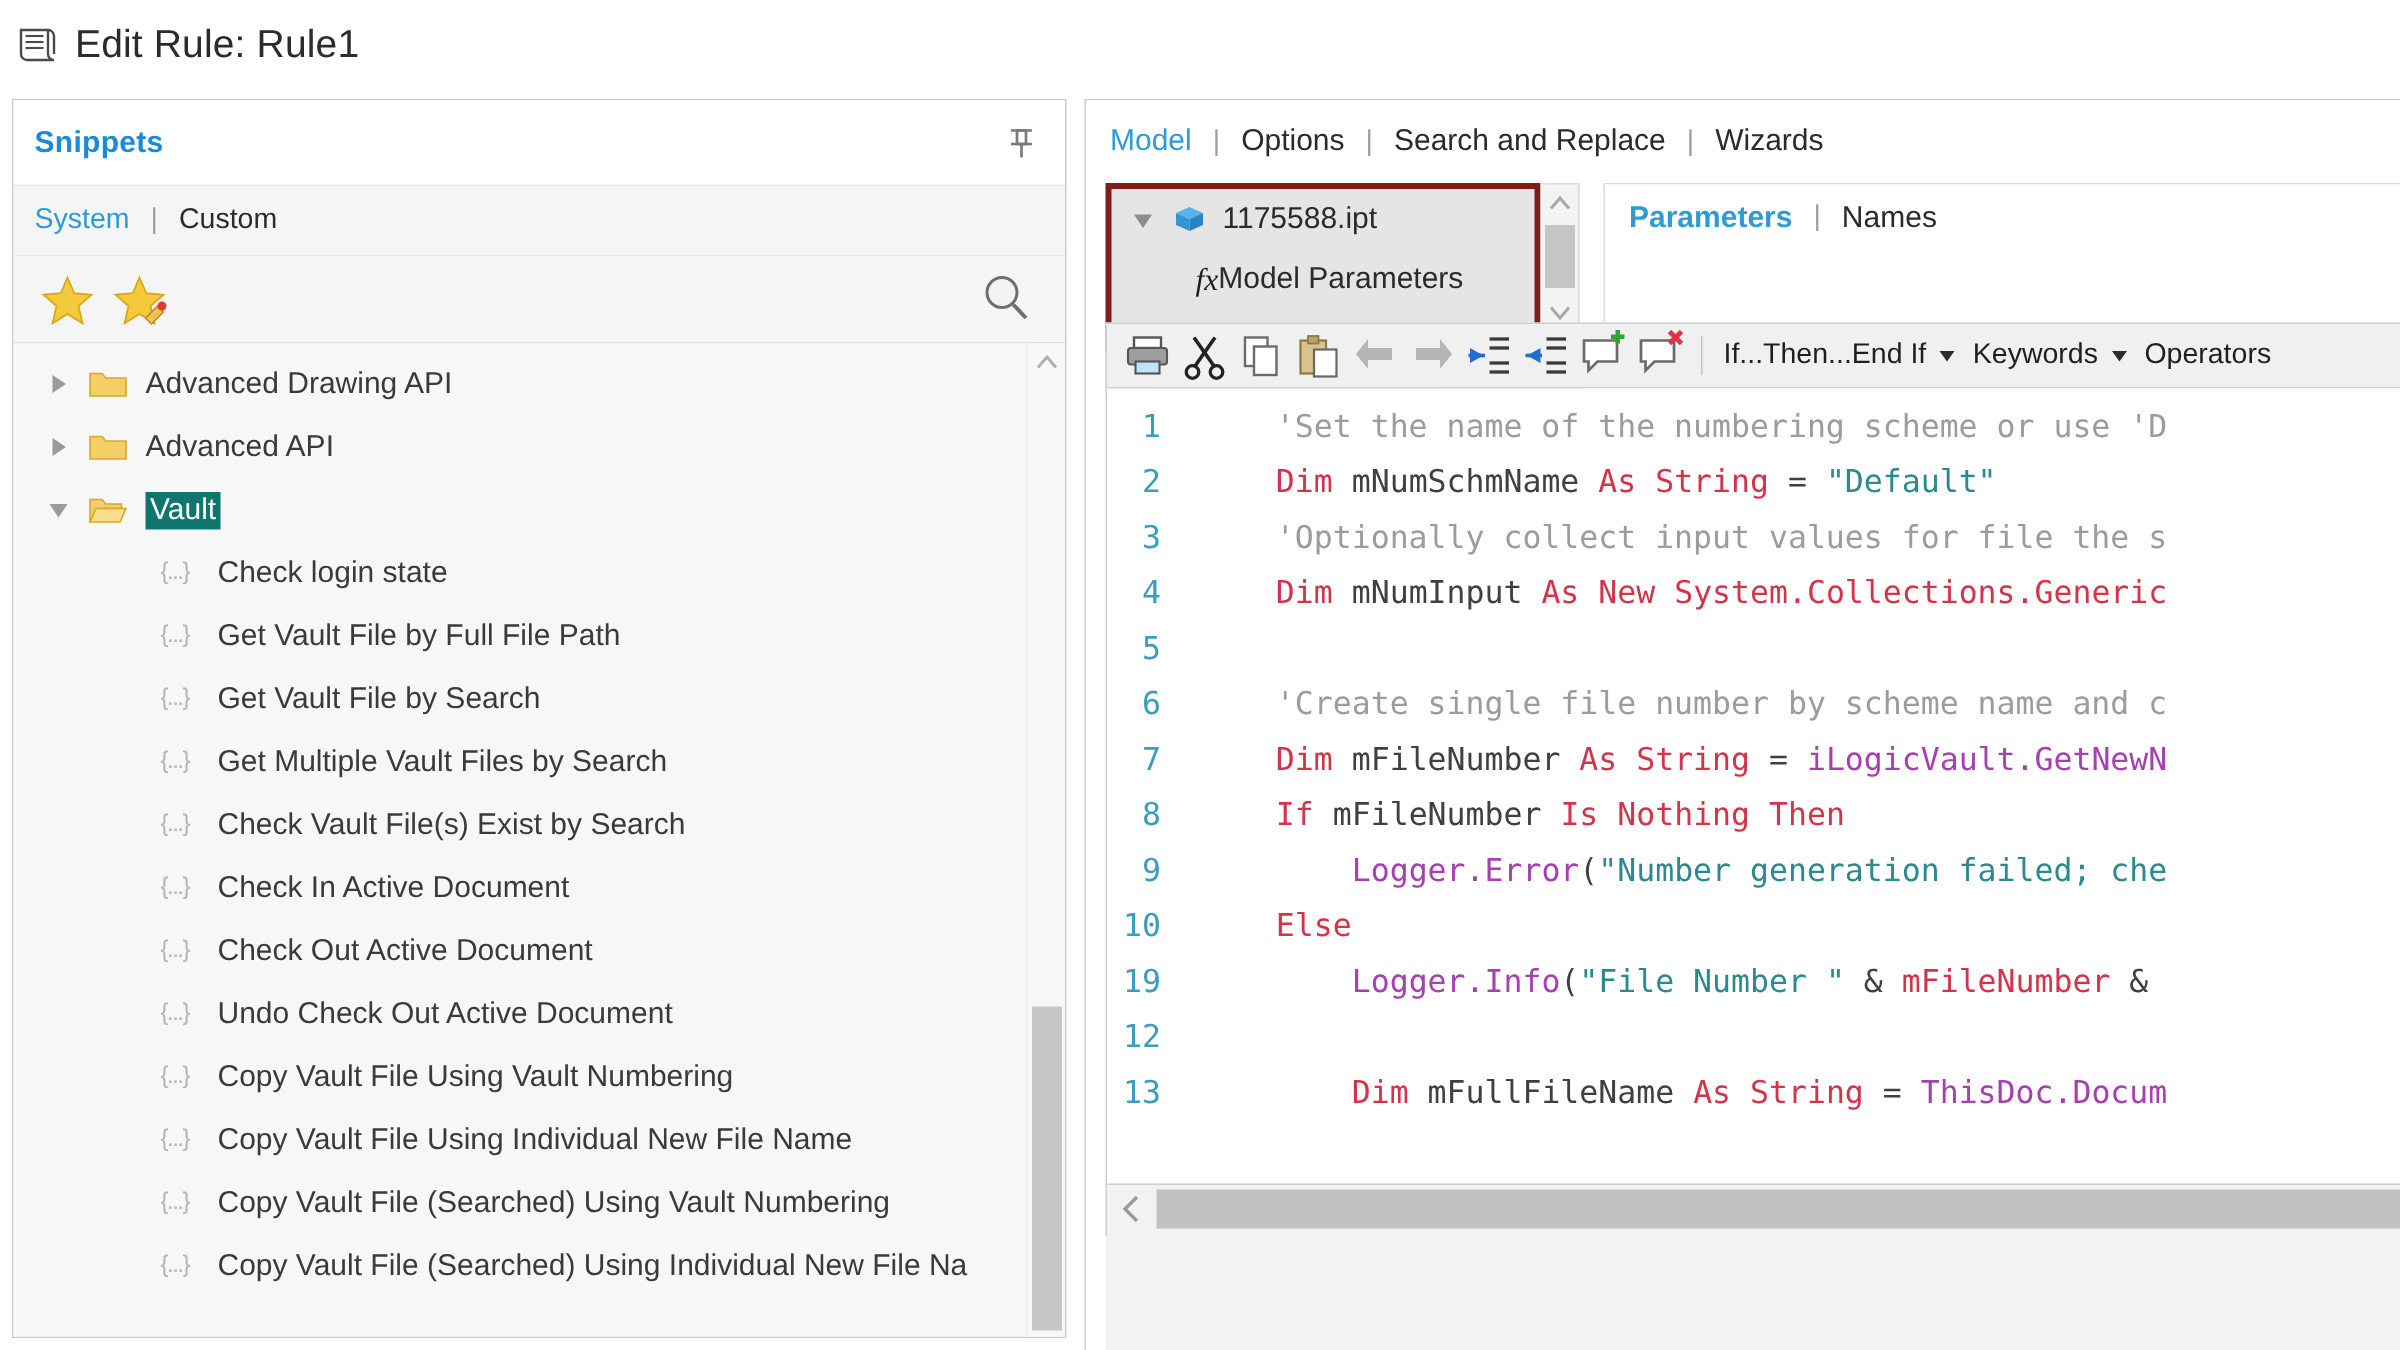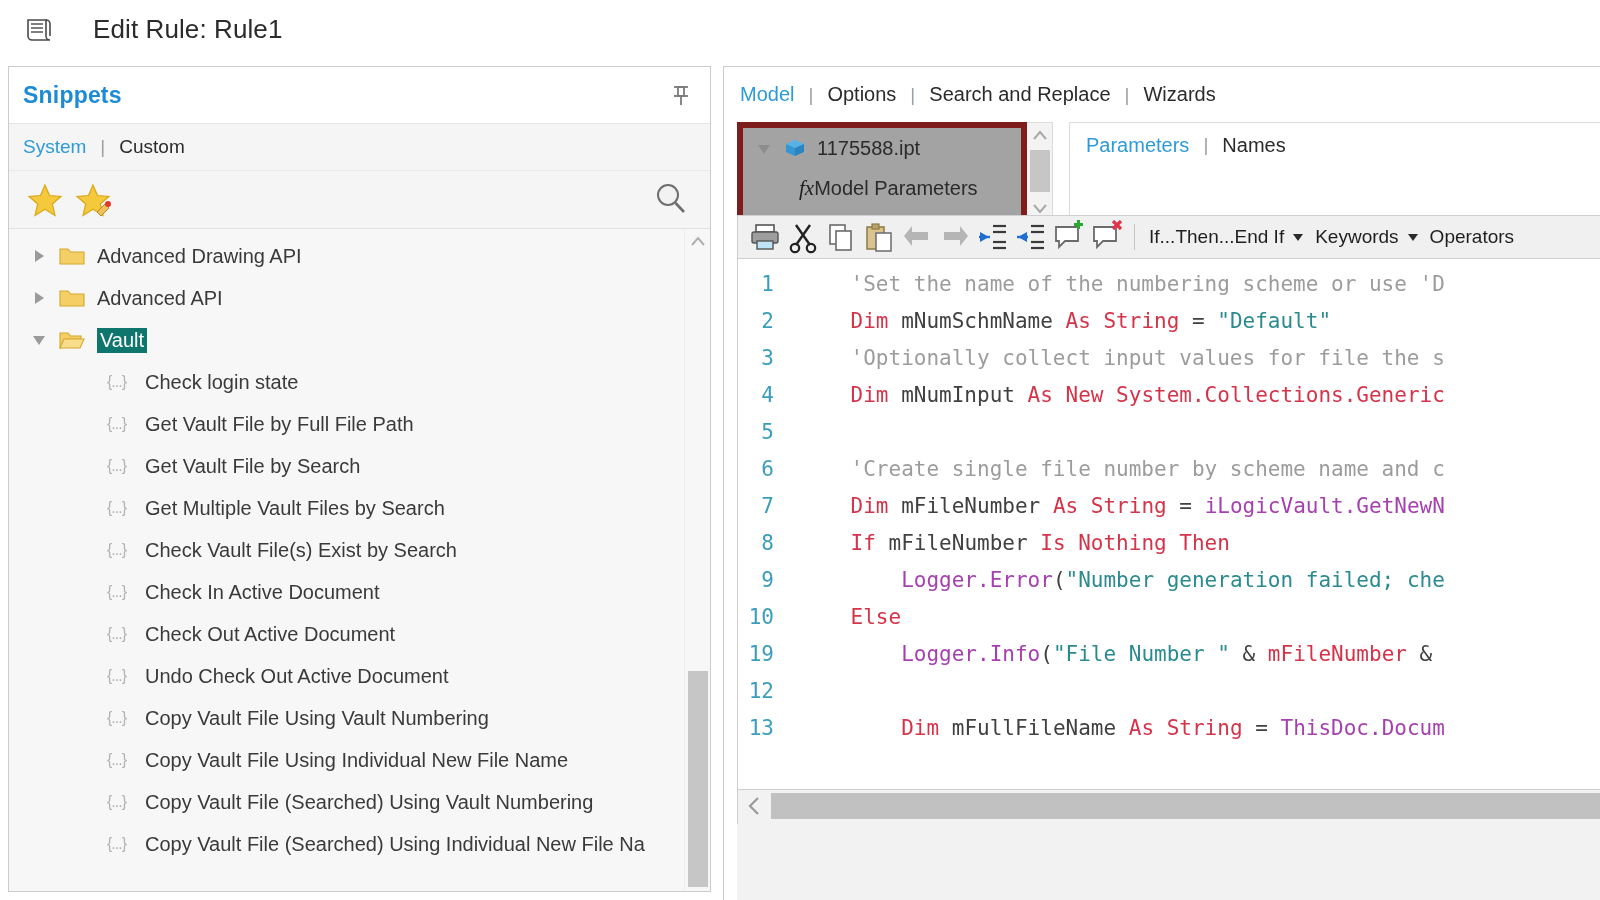--- a/index.html
+++ b/index.html
@@ -7,40 +7,40 @@
     width: 1600px; height: 900px;
     background: #ffffff;
     font-family: "Liberation Sans", sans-serif;
     overflow: hidden;
   }
 
   
   #titlebar {
     position: absolute; left: 0; top: 0; width: 1344px; height: 58px;
     background: #ffffff;
-    display: flex; align-items: center; padding-left: 24px; gap: 29px;
+    display: flex; align-items: center; padding-left: 10px;
   }
   #title-icon { width: 30px; height: 30px; margin-right: 10px; flex: none; }
   #title-text {
     font-size: 26px; color: #2b2b2b; letter-spacing: .1px;
     font-family: "Liberation Sans", sans-serif;
   }
 
   
   #snippets-panel {
     position: absolute; left: 8px; top: 66px; width: 703px; height: 826px;
     background: #ffffff;
     border: 1px solid #c8cdd2;
   }
   #snip-header {
     position: relative; height: 56px; background: #ffffff;
     display: flex; align-items: center;
   }
   #snip-title {
-    font-size: 23px; font-weight: bold; color: #1c8ad4;
+    font-size: 20px; font-weight: bold; color: #1c8ad4;
     padding-left: 14px; letter-spacing: .2px;
   }
   #pin-icon { position: absolute; right: 18px; top: 16px; width: 22px; height: 24px; }
 
   #snip-tabs {
     height: 48px; background: #f5f5f5;
     border-top: 1px solid #e2e4e6; border-bottom: 1px solid #e8eaec;
     display: flex; align-items: center; padding-left: 14px;
     font-size: 19px;
   }
@@ -118,21 +118,21 @@
     padding-left: 16px; font-size: 20px; background: #ffffff;
   }
   .rt-tab { color: #2b2b2b; }
   .rt-tab.active { color: #2e9bd6; }
 
   
   #model-strip { position: relative; height: 143px; }
 
   #model-tree {
     position: absolute; left: 13px; top: 0; width: 290px; height: 113px;
-    background: #a3a3a3; border: 6px solid #7f1d1d; overflow: hidden;
+    background: #e5e5e5; border: 4px solid #7f1d1d; overflow: hidden;
   }
   .mt-row { display: flex; align-items: center; height: 40px; font-size: 20px; color: #2b2b2b; }
   .mt-arrow { width: 16px; margin-left: 14px; margin-right: 10px; position: relative; height: 16px; flex:none; }
   .mt-arrow::after {
     content: ""; position: absolute; left: 1px; top: 5px;
     border-top: 9px solid #8d8d8d;
     border-left: 6px solid transparent; border-right: 6px solid transparent;
   }
   .ipt-ico { width: 24px; height: 22px; margin-right: 10px; flex: none; }
   .fx-ico {
@@ -158,21 +158,21 @@
   #mt-hscroll .th { position: absolute; left: 29px; top: 2px; width: 195px; height: 22px; background: #c1c1c1; }
 
   #param-box {
     position: absolute; left: 345px; top: 0; right: 0; height: 120px;
     border: 1px solid #dcdcdc; border-right: none; background: #ffffff;
   }
   #param-tabs {
     height: 44px; display: flex; align-items: center; padding-left: 16px;
     font-size: 20px; background: #ffffff;
   }
-  .pt-tab { color: #2b2b2b; } .pt-tab.active { color: #2e9bd6; }
+  .pt-tab { color: #2b2b2b; } .pt-tab.active { color: #2e9bd6; font-weight: bold; }
   #param-head {
     height: 38px; background: #f2f2f2; border-top: 1px solid #e3e3e3;
     border-bottom: 1px solid #d9d9d9;
     display: flex; align-items: center; padding-left: 16px;
     font-size: 20px; font-weight: bold; color: #1f1f1f;
   }
   #param-body { height: 36px; background: #ffffff; }
 
   
   #code-toolbar {

